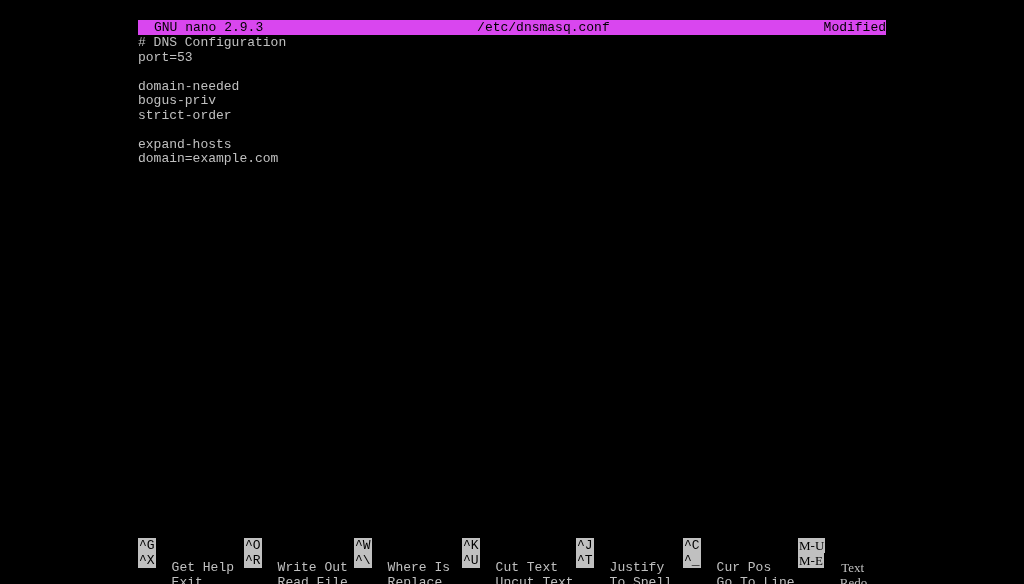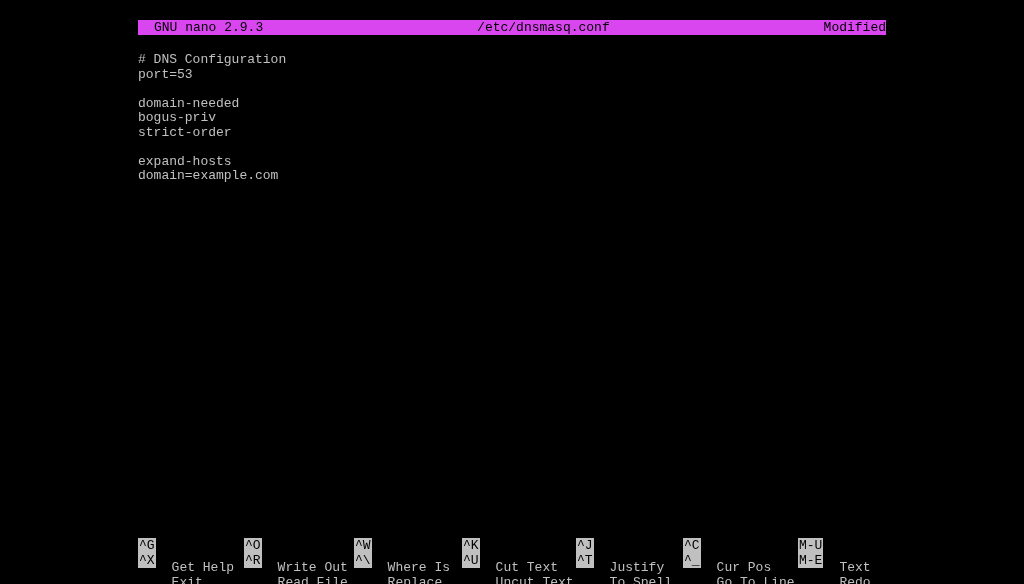--- a/index.html
+++ b/index.html
@@ -39,21 +39,21 @@
     }
     .title-center {
       flex: 1;
       text-align: center;
       border-radius: 6px;
     }
     .title-right {
       padding-right: 0;
     }
     .editor-content {
-      padding-top: 18px;
+      padding-top: 1px;
       white-space: pre;
       color: #c0c0c0;
       line-height: 14.5px;
     }
     .shortcuts {
       position: absolute;
       bottom: 0;
       left: 0;
       width: 100%;
       display: flex;
@@ -78,21 +78,21 @@
       color: #c0c0c0;
       padding-left: 16px;
       margin-top: 44px;
     }
     .col1 { width: 106px; }
     .col2 { width: 110px; }
     .col3 { width: 108px; }
     .col4 { width: 114px; }
     .col5 { width: 107px; }
     .col6 { width: 115px; }
-    .col7 { width: 88px; }
+    .col7 { width: 88px; font-family: Liberation Serif, serif; }
   </style>
 </head>
 <body>
 
 <div class="terminal">
   <div class="title-bar">
     <span class="title-left">GNU nano 2.9.3</span>
     <span class="title-center">/etc/dnsmasq.conf</span>
     <span class="title-right">Modified</span>
   </div>

